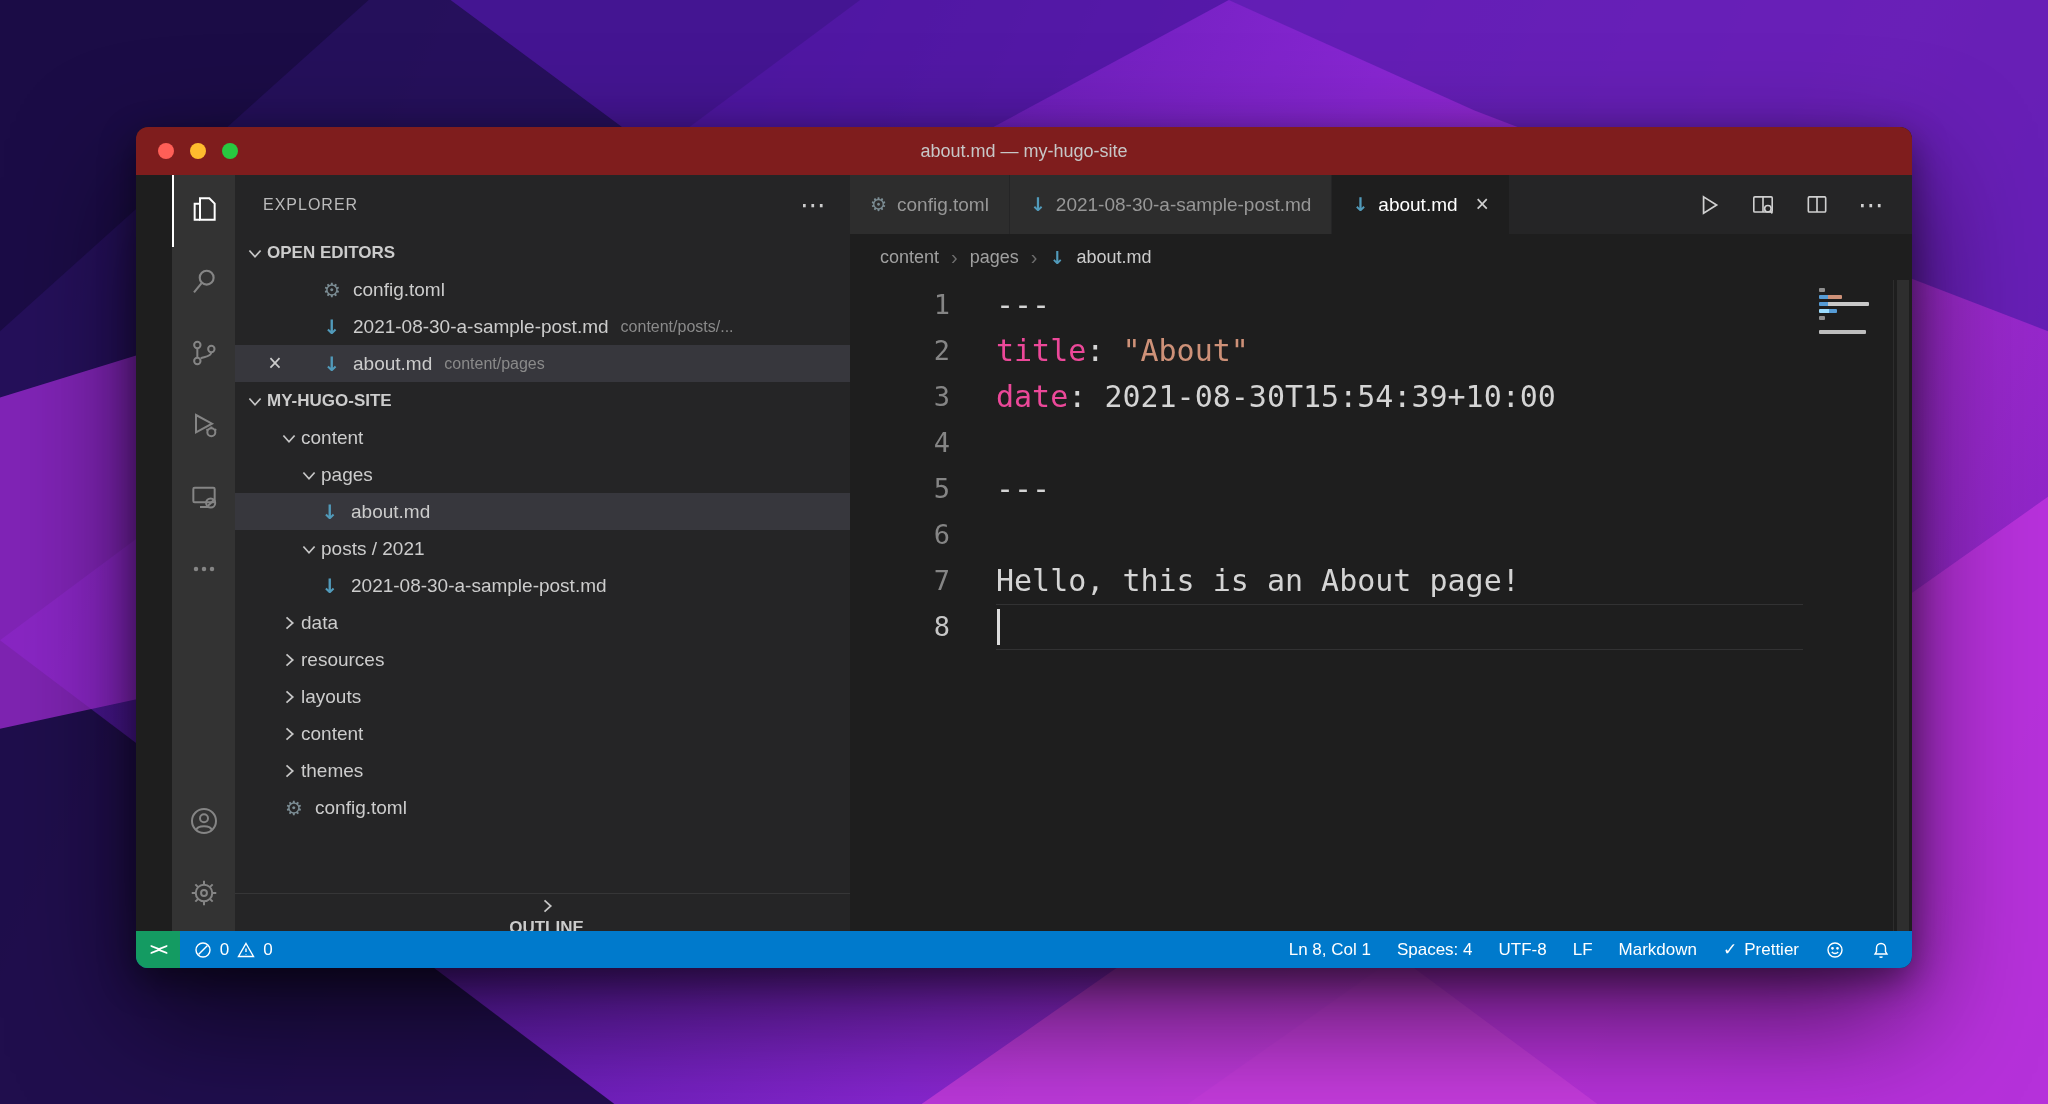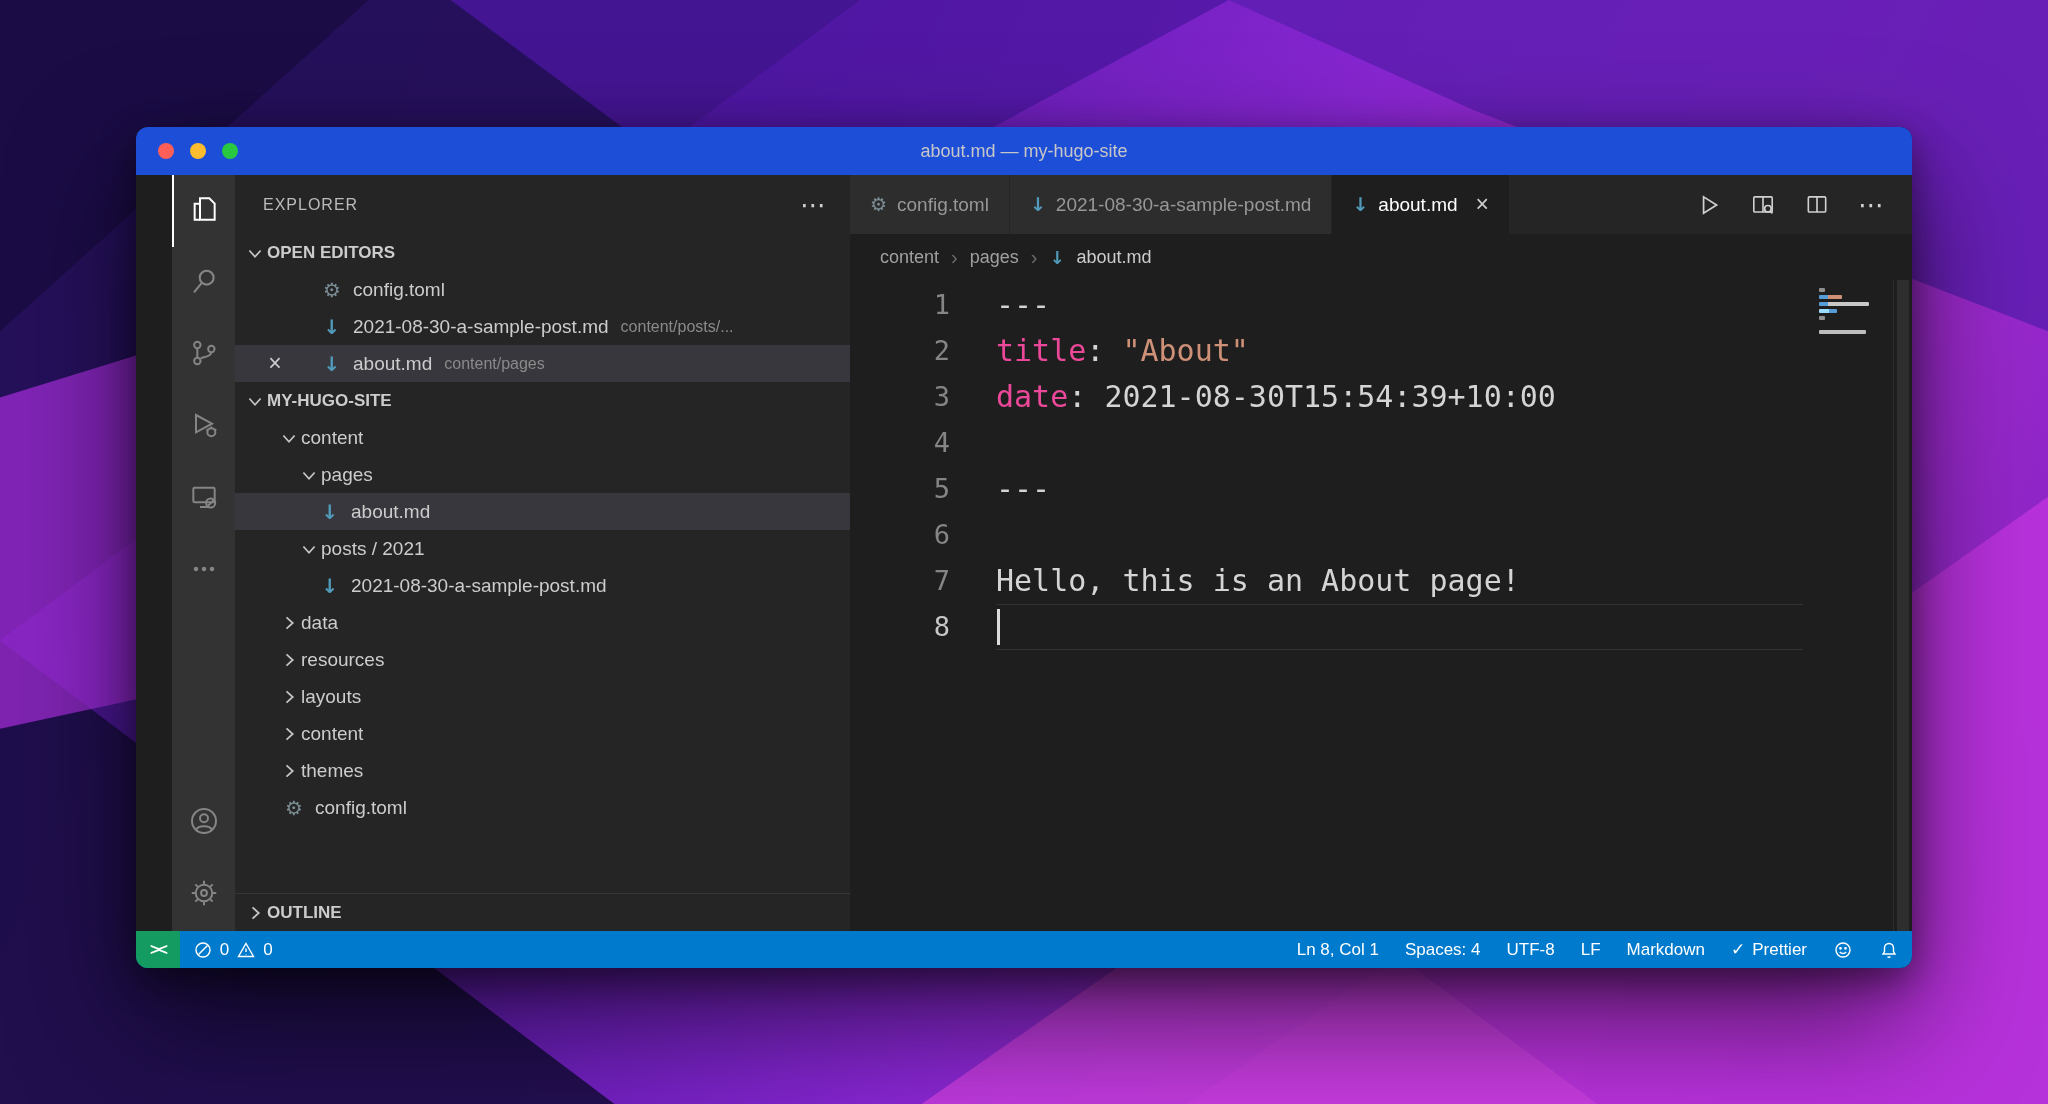--- a/index.html
+++ b/index.html
@@ -21,21 +21,21 @@
   .f7{clip-path:polygon(0 58%,0 100%,30% 100%);background:#1d0e49;opacity:.95;}
   .f8{clip-path:polygon(0 36%,14% 28%,10% 62%,0 66%);background:#a62ddd;opacity:.7;}
 
   
   .window{
     position:absolute;left:136px;top:127px;width:1776px;height:841px;
     border-radius:12px;overflow:hidden;background:#1e1e1e;
     box-shadow:0 50px 120px rgba(0,0,0,.6),0 12px 36px rgba(0,0,0,.45);
     display:flex;flex-direction:column;
   }
-  .titlebar{flex:0 0 48px;background:#1d4ed8;position:relative;display:flex;align-items:center;justify-content:center;}
+  .titlebar{flex:0 0 48px;background:#7f1d1d;position:relative;display:flex;align-items:center;justify-content:center;}
   .traffic{position:absolute;left:22px;top:0;height:100%;display:flex;align-items:center;gap:16px;}
   .light{width:16px;height:16px;border-radius:50%;}
   .light.red{background:#ff5f57;}
   .light.yellow{background:#febc2e;}
   .light.green{background:#28c840;}
   .title-text{color:#c7c7c7;font-size:18px;}
 
   .main{flex:1;display:flex;min-height:0;padding-left:36px;}
 
   
@@ -59,21 +59,21 @@
   .ficon{width:26px;flex:0 0 26px;text-align:center;margin-right:8px;font-size:20px;font-weight:700;font-family:"DejaVu Sans",sans-serif;line-height:1;}
   .ficon.md{color:#519aba;font-weight:900;}
   .ficon.gear{color:#7b8c93;}
   .row.oe{padding-left:84px;}
   .oe-close{position:absolute;left:28px;width:24px;text-align:center;font-size:23px;color:#cccccc;line-height:1;}
   .dim{color:#8a8a8a;font-size:16px;margin-left:12px;overflow:hidden;text-overflow:ellipsis;}
   .t1{padding-left:42px;}
   .t1f{padding-left:46px;}
   .t2{padding-left:62px;}
   .t3{padding-left:82px;}
-  .outline-section{margin-top:auto;border-top:1px solid rgba(255,255,255,.08);}
+  .outline-section{margin-top:auto;border-top:1px solid rgba(255,255,255,.08);flex-direction:column;}
 
   
   .editor-col{flex:1;display:flex;flex-direction:column;background:#1e1e1e;min-width:0;}
   .tabbar{flex:0 0 59px;background:#252526;display:flex;align-items:stretch;}
   .tab{display:flex;align-items:center;gap:10px;padding:0 20px;background:#2d2d2d;color:#979797;font-size:19px;border-right:1px solid #252526;cursor:pointer;white-space:nowrap;}
   .tab.active{background:#1e1e1e;color:#ffffff;}
   .ticon{font-size:19px;font-weight:900;font-family:"DejaVu Sans",sans-serif;line-height:1;}
   .ticon.md{color:#519aba;}
   .ticon.gear{color:#7b8c93;font-weight:700;}
   .tab-close{font-size:23px;color:#cfcfcf;margin-left:8px;line-height:1;}
@@ -103,21 +103,21 @@
   .minimap{flex:0 0 74px;padding:8px 0 0 10px;cursor:pointer;}
   .mm-line{height:4px;margin-bottom:3px;border-radius:1px;}
   .scrollbar{flex:0 0 18px;position:relative;border-left:1px solid rgba(255,255,255,.07);}
   .sb-thumb{position:absolute;left:3px;right:3px;top:0;height:100%;background:rgba(121,121,121,.18);}
 
   
   .statusbar{flex:0 0 37px;background:#007acc;display:flex;align-items:center;color:#ffffff;font-size:17px;}
   .remote{height:100%;background:#149b62;display:flex;align-items:center;padding:0 14px;font-weight:700;letter-spacing:-2px;font-size:17px;cursor:pointer;}
   .sb-item{display:flex;align-items:center;gap:7px;padding:0 13px;height:100%;cursor:pointer;white-space:nowrap;}
   .sb-item svg{width:20px;height:20px;display:block;}
-  .sb-right{margin-left:auto;display:flex;align-items:center;height:100%;}
+  .sb-right{margin-left:auto;display:flex;align-items:center;height:100%;padding-right:8px;}
 </style>
 </head>
 <body>
 
 <div class="wp wp-base"></div>
 <div class="facet f1"></div>
 <div class="facet f2"></div>
 <div class="facet f3"></div>
 <div class="facet f4"></div>
 <div class="facet f5"></div>

